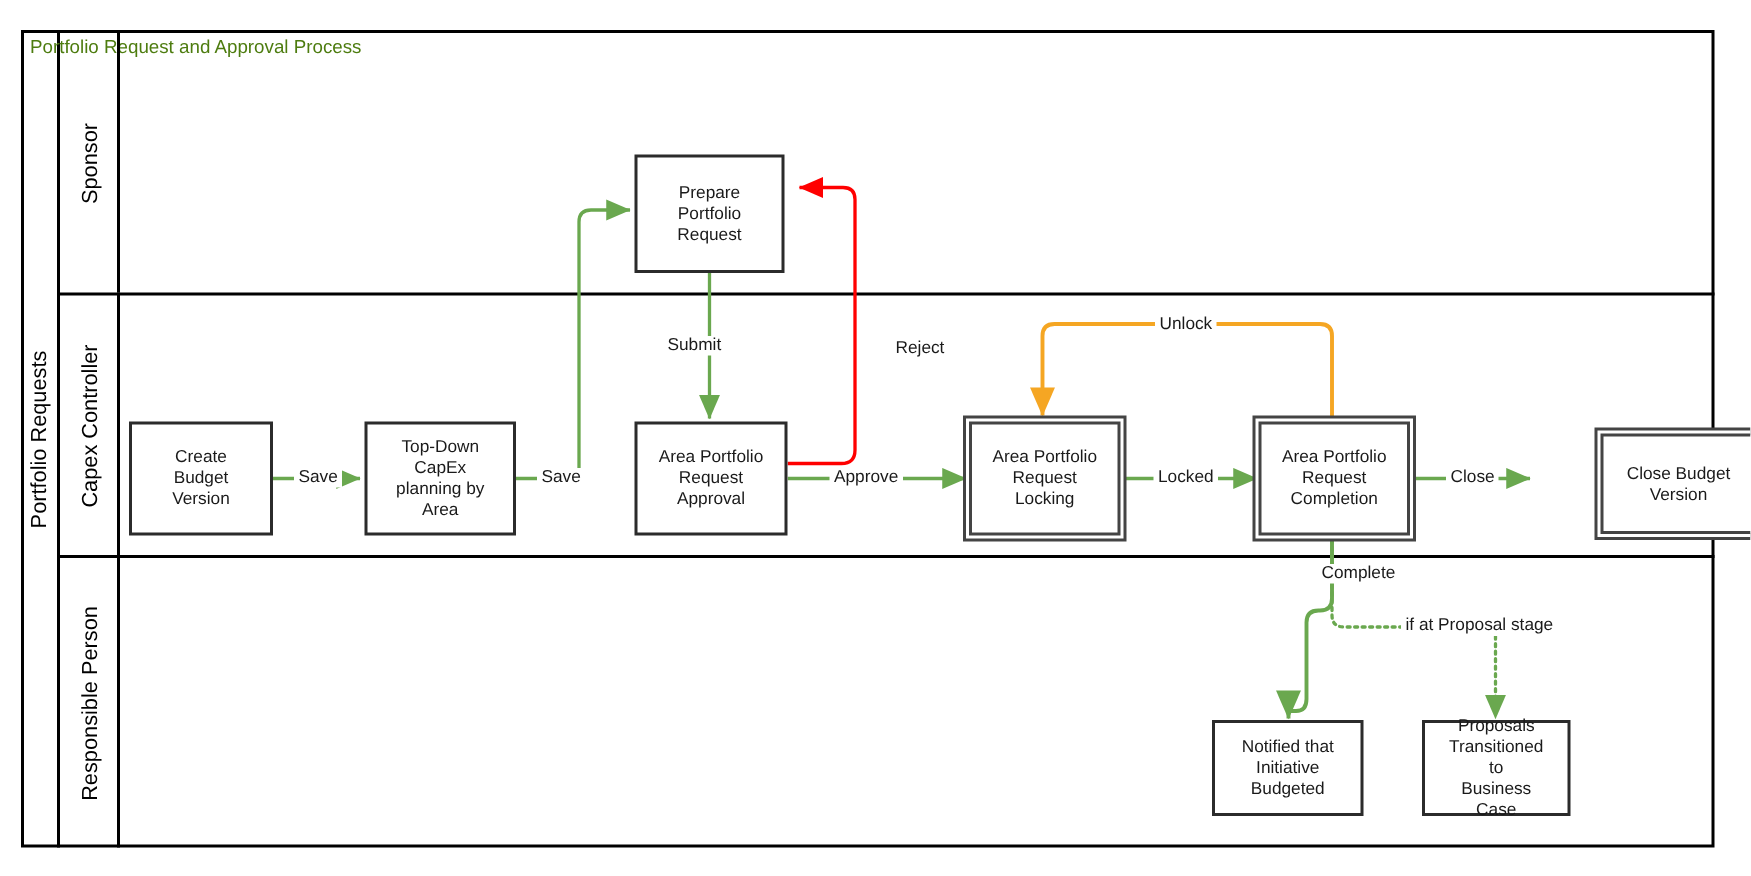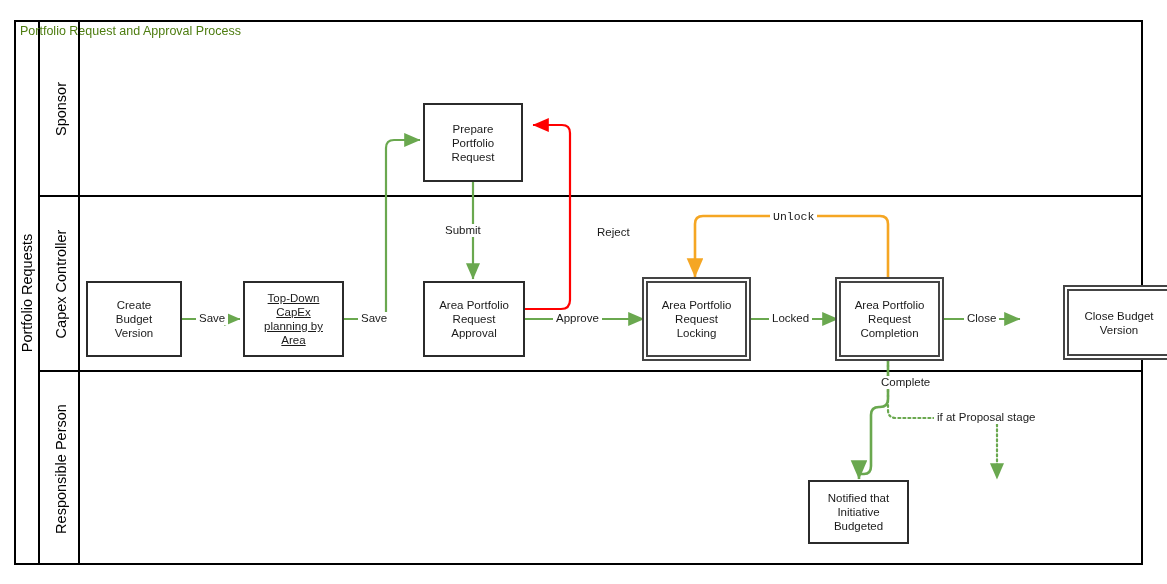--- a/index.html
+++ b/index.html
@@ -162,21 +162,21 @@
   </svg>
 
   <div class="node" style="left:423px; top:103px; width:100px; height:79px;">
     <span>Prepare Portfolio<br>Request</span>
   </div>
 
   <div class="node" style="left:86px; top:281px; width:96px; height:76px;">
     <span>Create Budget<br>Version</span>
   </div>
 
-  <div class="node" style="left:243px; top:281px; width:101px; height:76px;text-decoration:underline;">
+  <div class="node" style="left:243px; top:281px; width:101px; height:76px;">
     <span>Top-Down CapEx<br>planning by Area</span>
   </div>
 
   <div class="node" style="left:423px; top:281px; width:102px; height:76px;">
     <span>Area Portfolio<br>Request<br>Approval</span>
   </div>
 
   <div class="node double" style="left:646px; top:281px; width:101px; height:76px;">
     <span>Area Portfolio<br>Request<br>Locking</span>
   </div>
@@ -186,34 +186,37 @@
   </div>
 
   <div class="node double" style="left:1026px; top:289px; width:104px; height:67px;margin-left:41px;">
     <span>Close Budget<br>Version</span>
   </div>
 
   <div class="node" style="left:808px; top:480px; width:101px; height:64px;">
     <span>Notified that<br>Initiative<br>Budgeted</span>
   </div>
 
+  <div class="node" style="left:948px; top:480px; width:99px; height:64px;">
+    <span>Proposals<br>Transitioned to<br>Business Case</span>
+  </div>
 
   <div class="elabel" style="left:196px; top:312px;">Save</div>
 
   <div class="elabel" style="left:358px; top:312px;">Save</div>
 
   <div class="elabel" style="left:442px; top:224px;">Submit</div>
 
   <div class="elabel" style="left:546px; top:226px;margin-left:48px;">Reject</div>
 
   <div class="elabel" style="left:553px; top:312px;">Approve</div>
 
   <div class="elabel" style="left:769px; top:312px;">Locked</div>
 
-  <div class="elabel" style="left:770px; top:210px;font-family:Liberation Mono, monospace;">Unlock</div>
+  <div class="elabel" style="left:770px; top:210px;">Unlock</div>
 
   <div class="elabel" style="left:964px; top:312px;">Close</div>
 
   <div class="elabel" style="left:878px; top:376px;">Complete</div>
 
   <div class="elabel" style="left:934px; top:411px;text-align:right;">if at Proposal stage</div>
 
 </div>
 
 </body></html>

